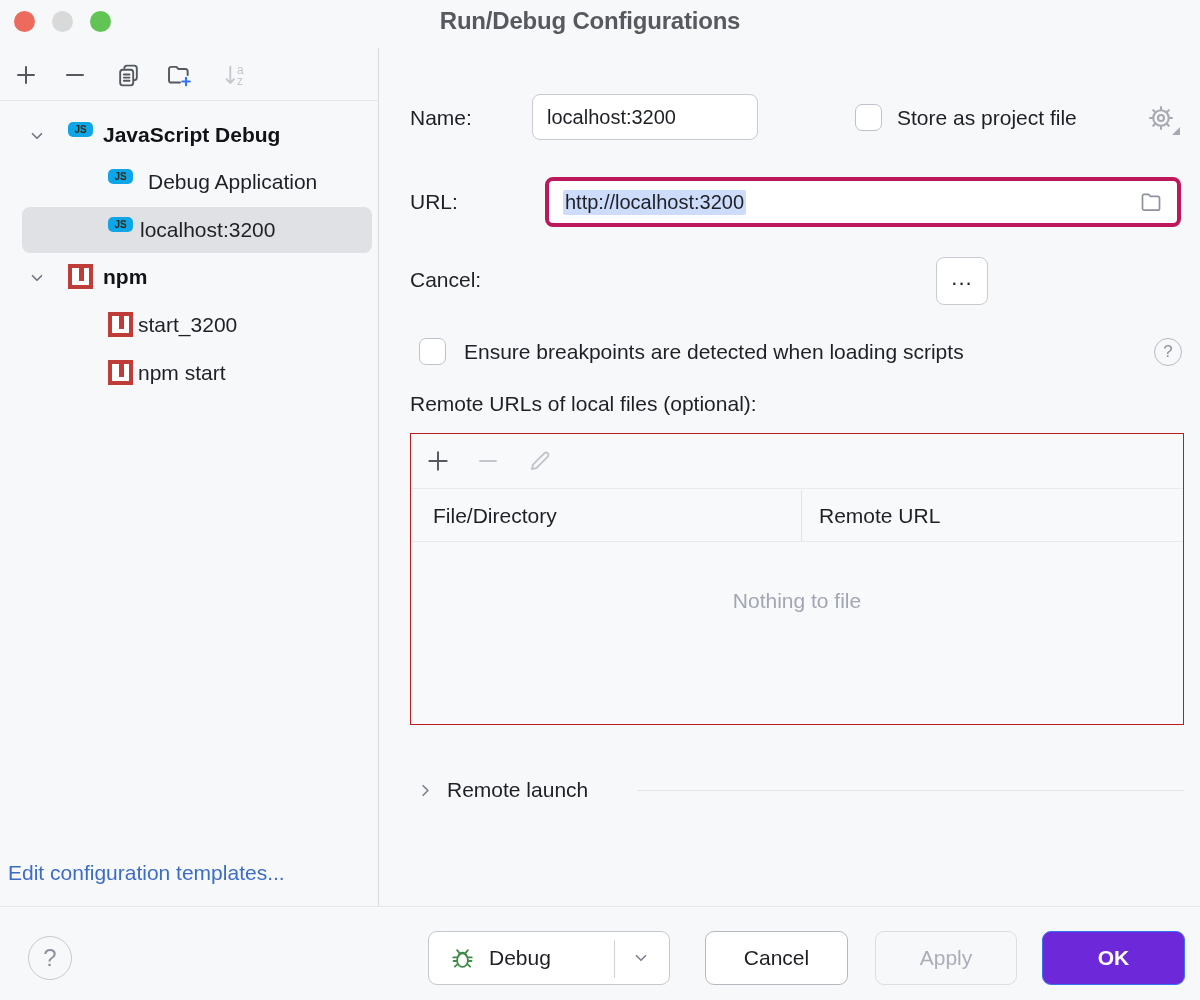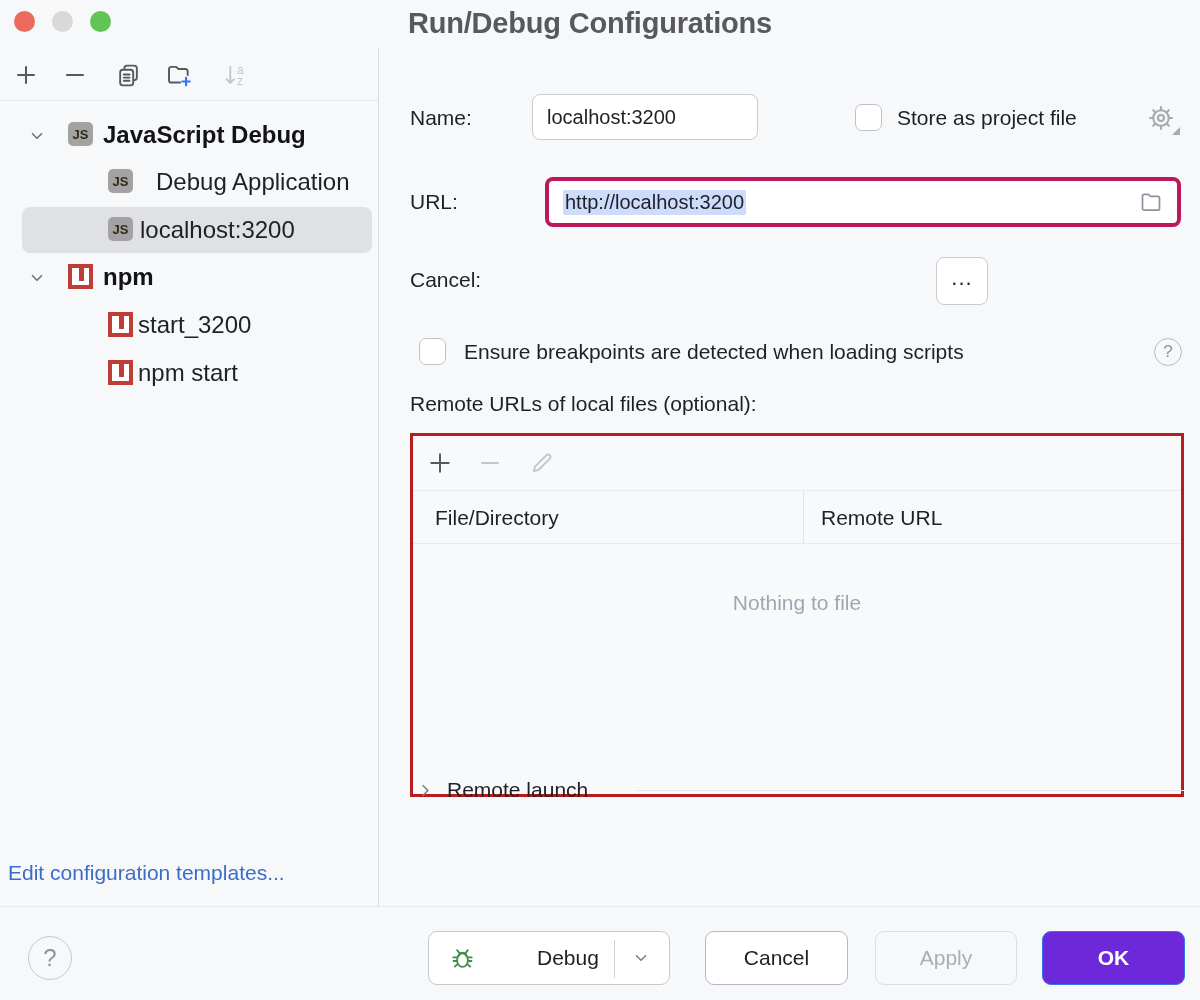--- a/index.html
+++ b/index.html
@@ -3,36 +3,36 @@
 <meta charset="utf-8">
 <style>
   * { margin:0; padding:0; box-sizing:border-box; }
   html,body { width:1200px; height:1000px; }
   body { font-family:"Liberation Sans","DejaVu Sans",sans-serif; background:#f7f8fa; color:#1e2025; }
   #window { position:relative; width:1200px; height:1000px; background:#f7f8fa; overflow:hidden; }
 
   
   .traffic { position:absolute; width:21px; height:21px; border-radius:50%; top:11px; }
   .win-title { position:absolute; top:7px; left:0; width:1180px; text-align:center;
-               font-size:29px; font-weight:bold; color:#57595e; letter-spacing:-0.2px; }
+               font-size:24px; font-weight:bold; color:#57595e; letter-spacing:-0.2px; }
 
   
   .v-divider { position:absolute; left:378px; top:48px; width:1px; height:858px; background:#d9dbdf; }
   .h-line { position:absolute; background:#e7e8ec; height:1px; }
   .tb-icon { position:absolute; width:26px; height:26px; top:62px; display:flex; align-items:center; justify-content:center; }
 
   .tree-row { position:absolute; left:0; width:378px; height:46px; }
   .tree-sel { position:absolute; left:22px; top:207px; width:350px; height:46px; background:#dfe1e5; border-radius:8px; }
-  .tree-label { position:absolute; font-size:24px; line-height:46px; white-space:nowrap; color:#1e2025; }
+  .tree-label { position:absolute; font-size:21px; line-height:46px; white-space:nowrap; color:#1e2025; }
   .tree-label.bold { font-weight:bold; color:#121317; }
   .chev { position:absolute; color:#70747e; display:flex; }
 
-  .js-icon { position:absolute; width:25px; height:24px; border-radius:5px; background:#a3a3a3;
+  .js-icon { position:absolute; width:25px; height:15px; border-radius:5px; background:#0ea5e9;
              display:flex; align-items:center; justify-content:center;
-             font-size:13px; font-weight:bold; color:#332a14; letter-spacing:0; }
+             font-size:10px; font-weight:bold; color:#332a14; letter-spacing:0; }
   .npm-icon { position:absolute; width:25px; height:25px; background:#bf3d38; }
   .npm-icon::before { content:""; position:absolute; left:4px; top:4px; right:4px; bottom:4px; background:#fff; }
   .npm-icon::after  { content:""; position:absolute; left:11px; top:4px; width:5px; height:13px; background:#bf3d38; }
 
   .link { position:absolute; color:#3d6cc6; font-size:21px; cursor:pointer; white-space:nowrap;text-align:right; }
 
   
   .lbl { position:absolute; font-size:21px; color:#1e2025; white-space:nowrap; }
   .field { position:absolute; background:#fff; border:1px solid #c9cbd1; border-radius:8px;
            font-size:20px; color:#1e2025; }
@@ -44,32 +44,32 @@
                  color:#8e929e; font-size:17px; display:flex; align-items:center; justify-content:center; background:transparent; }
 
   .chrome-icon { position:absolute; width:26px; height:26px; border-radius:50%;
       background:conic-gradient(from -60deg, #ea4335 0 120deg, #fbbc05 120deg 240deg, #34a853 240deg 360deg); }
   .chrome-icon::before { content:""; position:absolute; left:6px; top:6px; width:14px; height:14px;
       border-radius:50%; background:#fff; }
   .chrome-icon::after { content:""; position:absolute; left:8.5px; top:8.5px; width:9px; height:9px;
       border-radius:50%; background:#4285f4; }
 
   
-  .rtable { position:absolute; left:410px; top:433px; width:774px; height:364px;
-            background:#f8f9fa; border:3px solid #b91c1c; }
+  .rtable { position:absolute; left:410px; top:433px; width:774px; height:292px;
+            background:#f8f9fa; border:1px solid #b91c1c; }
   .rtable .toolbar-sep { position:absolute; left:0; top:54px; width:100%; height:1px; background:#e9eaee; }
   .rtable .header-sep  { position:absolute; left:0; top:107px; width:100%; height:1px; background:#e9eaee; }
   .rtable .col-div { position:absolute; left:390px; top:56px; width:1px; height:51px; background:#e3e4e8; }
   .rtable .th { position:absolute; top:56px; height:51px; line-height:51px; font-size:21px; color:#1e2025; }
   .empty-text { position:absolute; left:0; width:100%; top:155px; text-align:center; font-size:21px; color:#a2a6b3; }
 
   
   .btn { position:absolute; top:931px; height:54px; border-radius:9px; background:#fff;
          border:1px solid #c6c8d0; font-size:21px; color:#1e2025; display:flex;
-         align-items:center; justify-content:center;gap:48px; }
+         align-items:center; justify-content:center; }
   .btn.primary { background:#6d28d9; border-color:#3574f0; color:#fff; font-weight:bold; }
   .btn.disabled { background:transparent; border-color:#dcdee4; color:#abaeb9; }
 
   .gear-wrap { position:absolute; }
   .gear-wrap::after { content:""; position:absolute; right:-4px; bottom:-2px; width:0; height:0;
       border-left:8px solid transparent; border-bottom:8px solid #a7aab2; }
 
   .sel-hl { background:#cddcfb; padding:1px 2px; border-radius:2px; }
   svg { display:block; }
 </style>
@@ -125,21 +125,21 @@
       <svg width="18" height="18" viewBox="0 0 24 24" fill="none" stroke="currentColor" stroke-width="2.2" stroke-linecap="round" stroke-linejoin="round">
           <polyline points="6 9 12 15 18 9"></polyline>
         </svg>
     </span>
     <span class="js-icon" style="left:68px; top:10px;">JS</span>
     <span class="tree-label bold" style="left:103px;">JavaScript Debug</span>
   </div>
 
   <div class="tree-row" style="top:159px;">
     <span class="js-icon" style="left:108px; top:10px;">JS</span>
-    <span class="tree-label" style="left:156px;text-align:center;">Debug Application</span>
+    <span class="tree-label" style="left:148px;text-align:center;">Debug Application</span>
   </div>
 
   <div class="tree-row" style="top:207px;">
     <span class="js-icon" style="left:108px; top:10px;">JS</span>
     <span class="tree-label" style="left:140px;">localhost:3200</span>
   </div>
 
   <div class="tree-row" style="top:254px;">
     <span class="chev" style="left:28px; top:15px;">
       <svg width="18" height="18" viewBox="0 0 24 24" fill="none" stroke="currentColor" stroke-width="2.2" stroke-linecap="round" stroke-linejoin="round">

